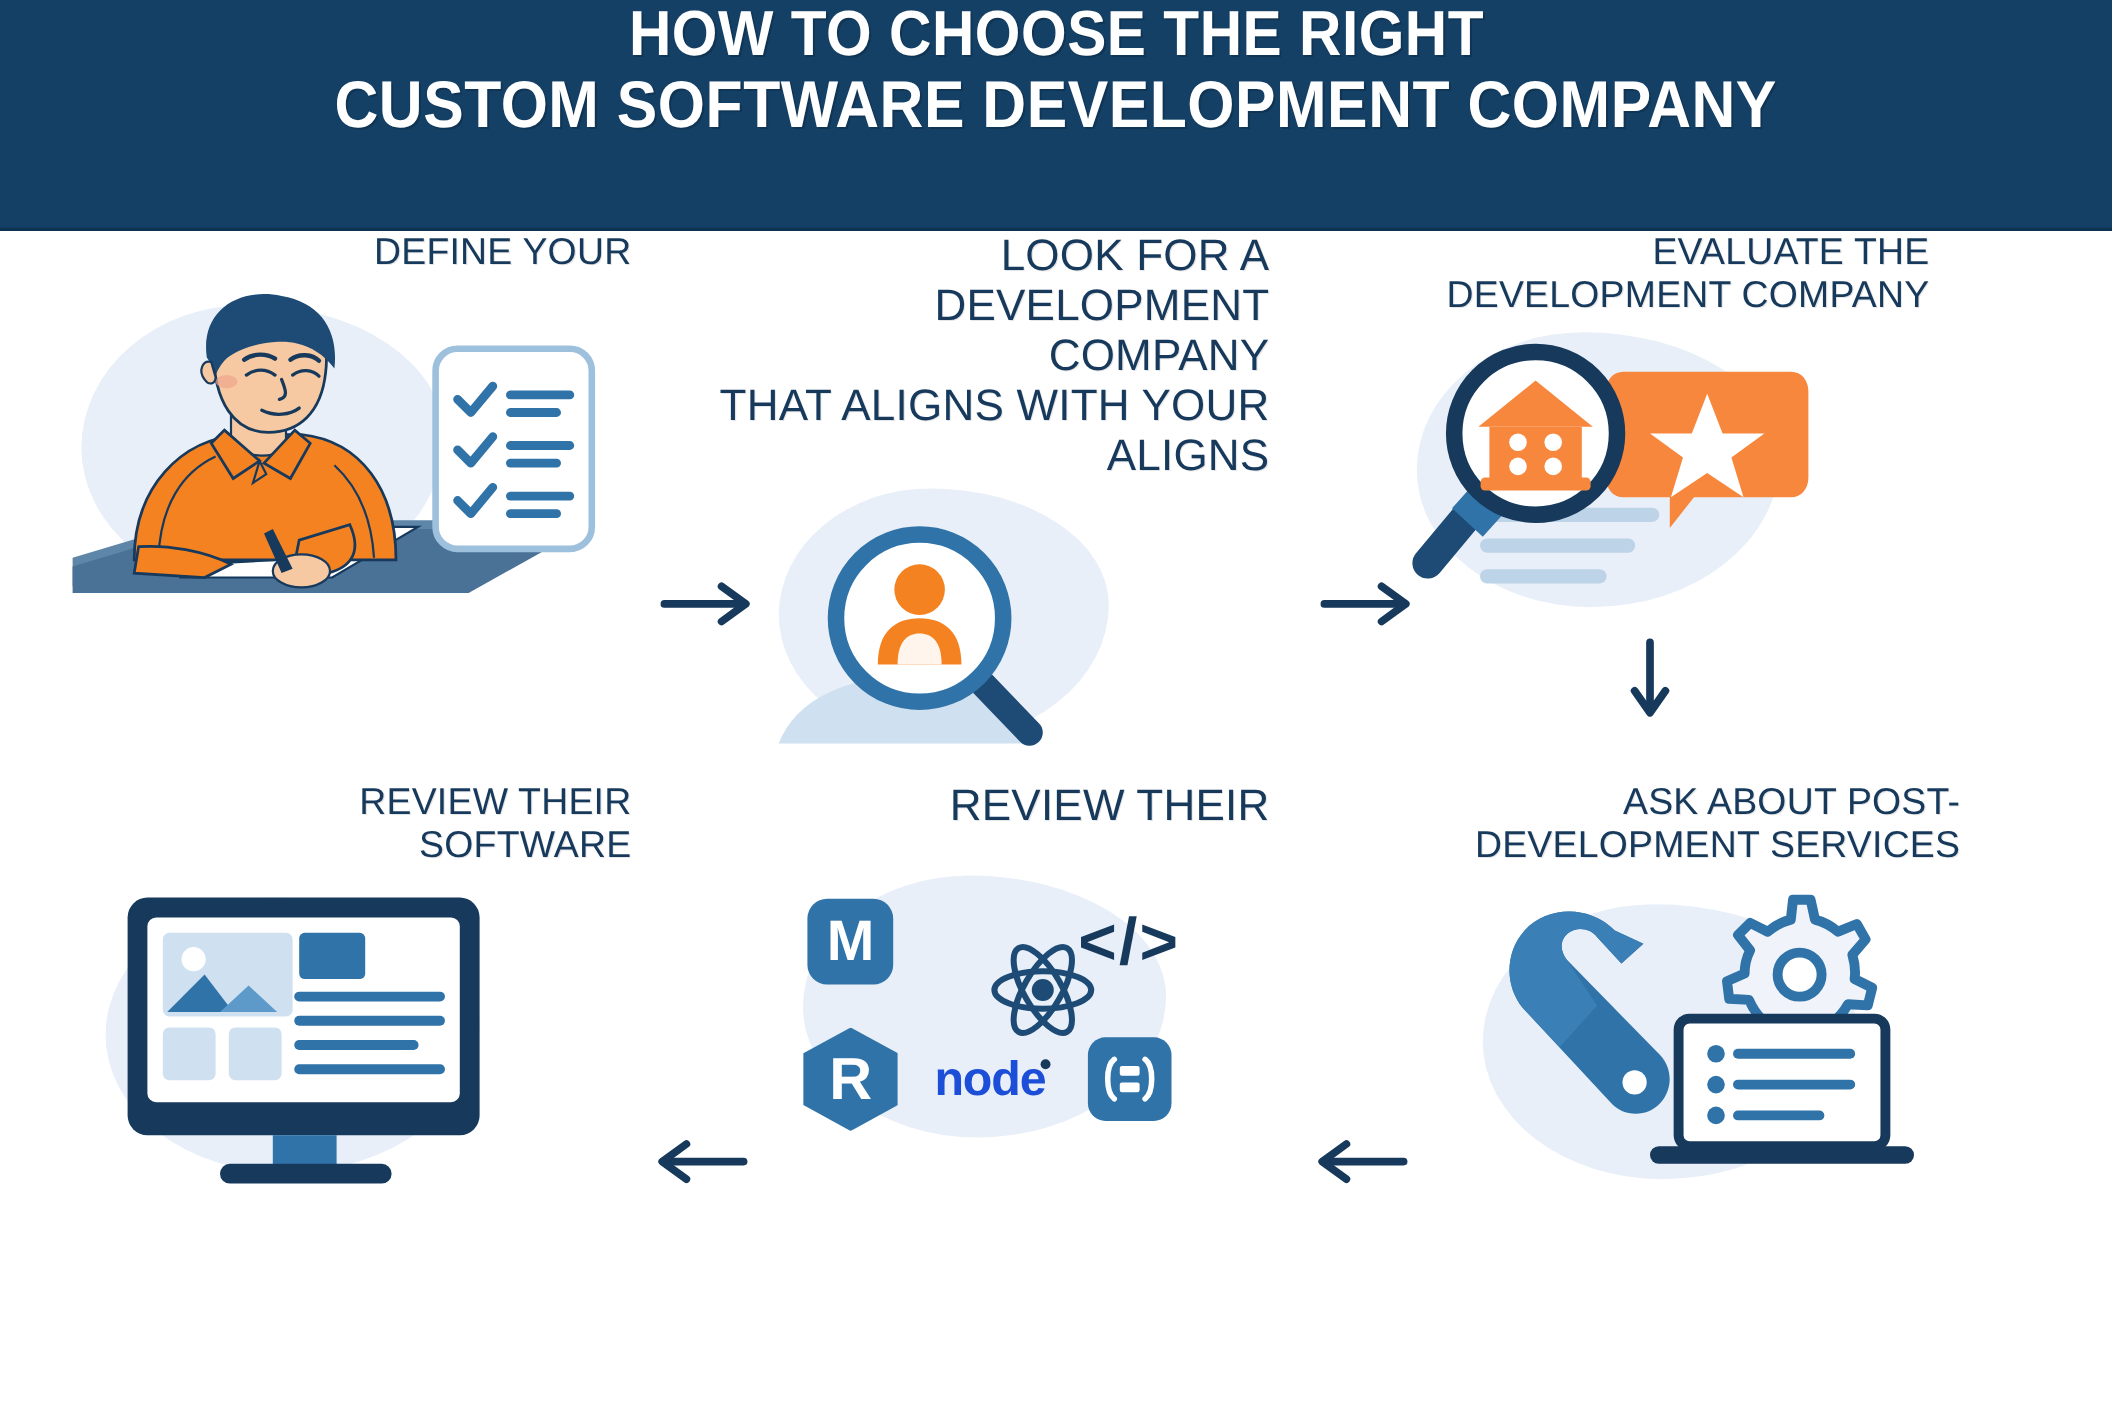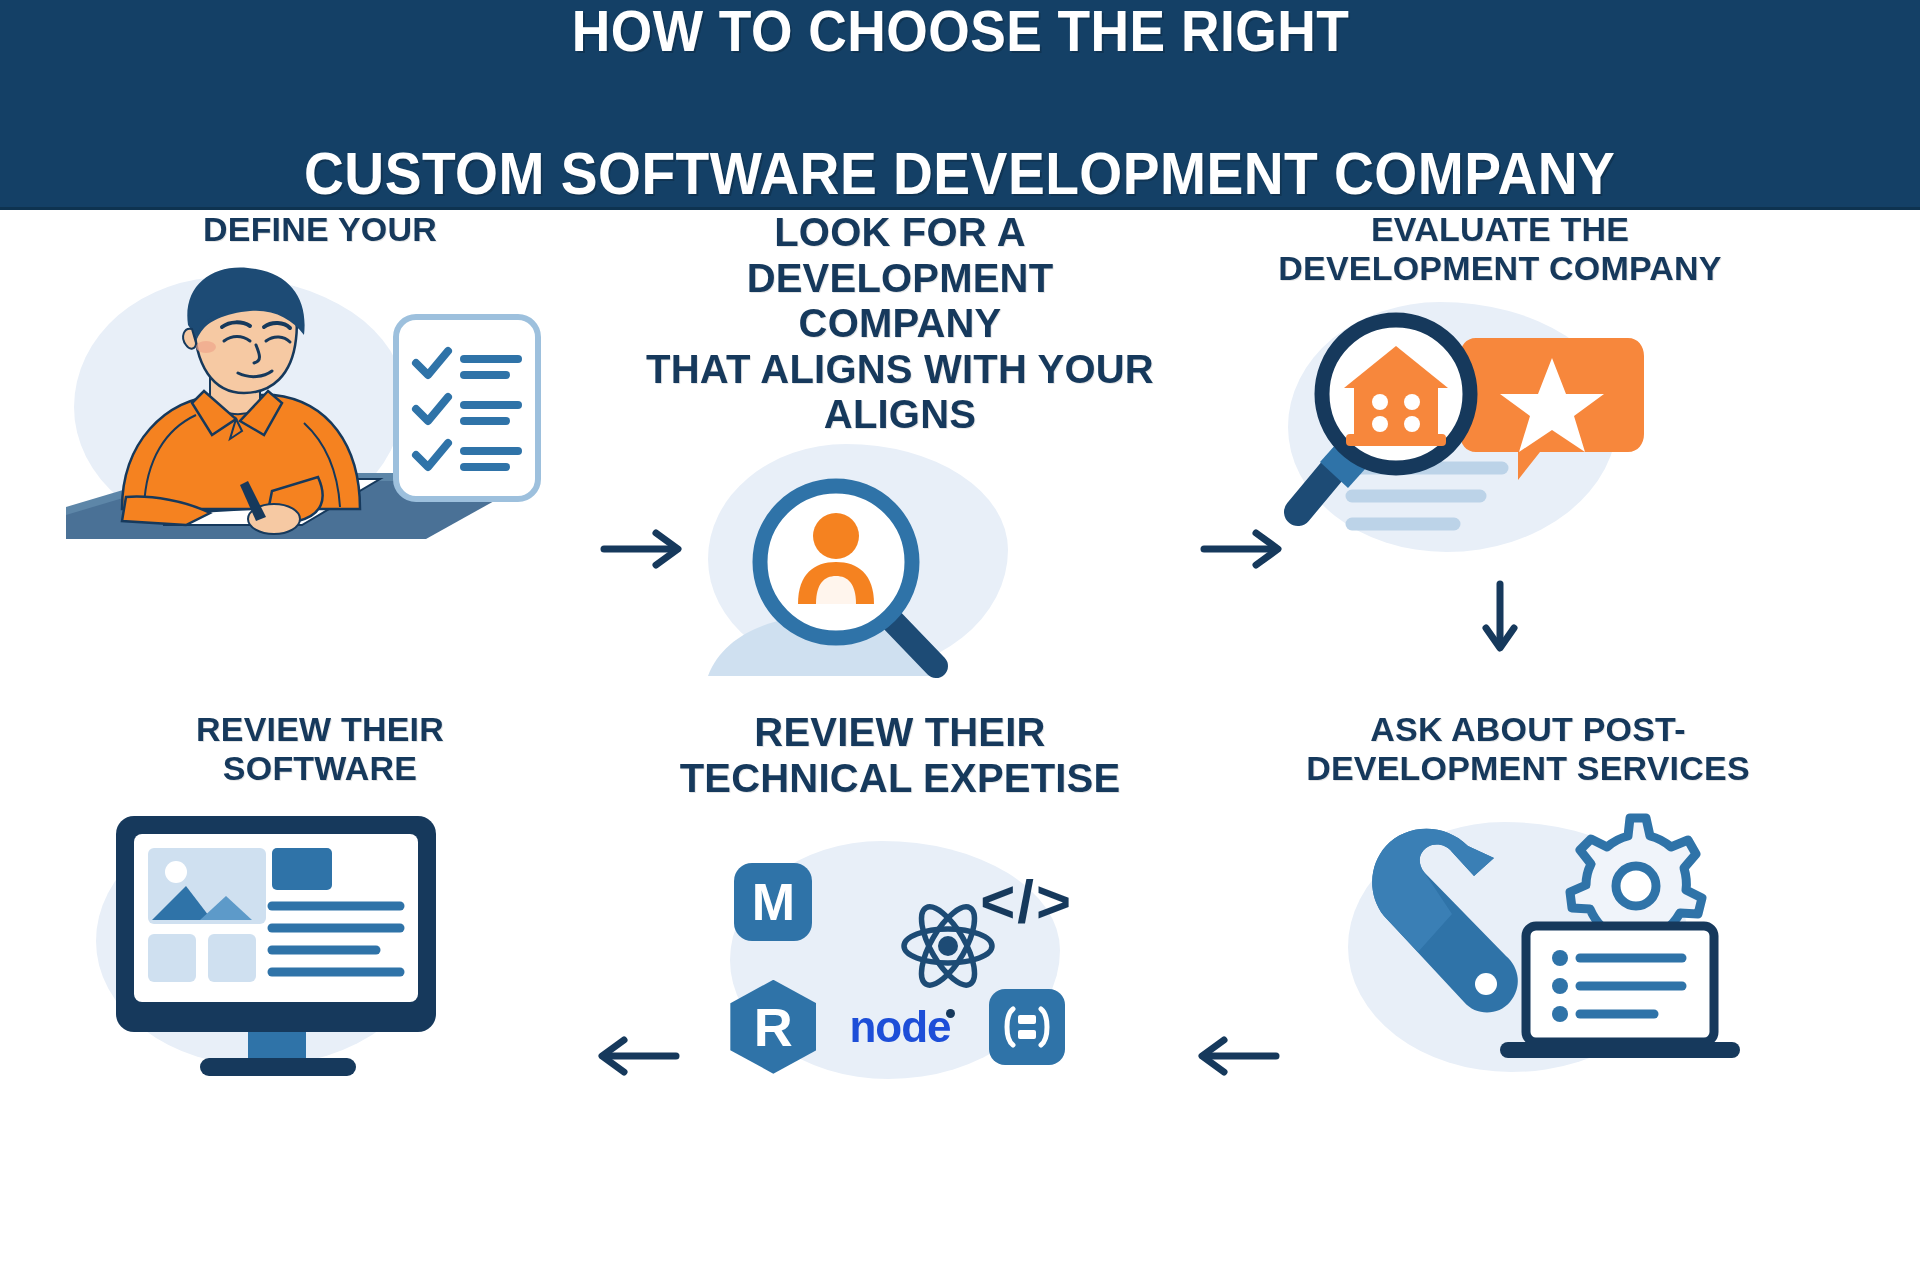--- a/index.html
+++ b/index.html
@@ -9,21 +9,21 @@
     background:#ffffff;
     overflow:hidden;
   }
   #page { position:relative; width:1920px; height:1280px; background:#ffffff; }
 
   
   .banner {
     position:absolute; left:0; top:0; width:1920px; height:210px;
     background:#144066;
     display:flex; flex-direction:column;
-    align-items:center; justify-content:space-between;
+    align-items:center; justify-content:flex-start;
     border-bottom:3px solid #0e3350;
   }
   .banner-line {
     color:#ffffff;
     font-weight:bold;
     font-size:58px;
     letter-spacing:0.5px;
     line-height:1.08;
     text-align:center;
     transform:scaleX(0.92);
@@ -37,24 +37,24 @@
   .cell { position:absolute; width:520px; }
   .c1 { left:60px;  top:0px; }
   .c2 { left:640px; top:0px; }
   .c3 { left:1240px;top:0px; }
   .c4 { left:60px;  top:500px; }
   .c5 { left:640px; top:500px; }
   .c6 { left:1268px;top:500px; }
 
   .step-title {
     color:#16395c;
-    font-weight:bold;
+    font-weight:normal;
     font-size:34px;
     line-height:1.14;
-    text-align:center;
+    text-align:right;
     letter-spacing:0.2px;
     text-shadow:1px 1px 0 rgba(0,0,0,0.10);
     padding:0 6px;
   }
   .c2 .step-title, .c5 .step-title { font-size:40px; }
 
   .art {
     position:relative;
     width:100%;
     height:300px;
@@ -319,21 +319,20 @@
     <div class="arrow" style="left:590px; top:825px;">
       <svg width="90" height="42" viewBox="0 0 90 42">
         <line x1="86" y1="21" x2="18" y2="21" stroke="#16395c" stroke-width="7" stroke-linecap="round"></line>
         <polyline points="34,5 12,21 34,37" fill="none" stroke="#16395c" stroke-width="7" stroke-linecap="round" stroke-linejoin="round"></polyline>
       </svg>
     </div>
 
     <div class="cell c5">
       <div class="step-title">
         <div>REVIEW THEIR</div>
-        <div>TECHNICAL EXPETISE</div>
       </div>
       <div class="art" style="height:280px;">
         <div class="blob" style="left:90px;top:26px;width:330px;height:238px;"></div>
         <div class="logo-wrap">
 
           <div class="tile-m">
             <span>M</span>
           </div>
 
           <div>

